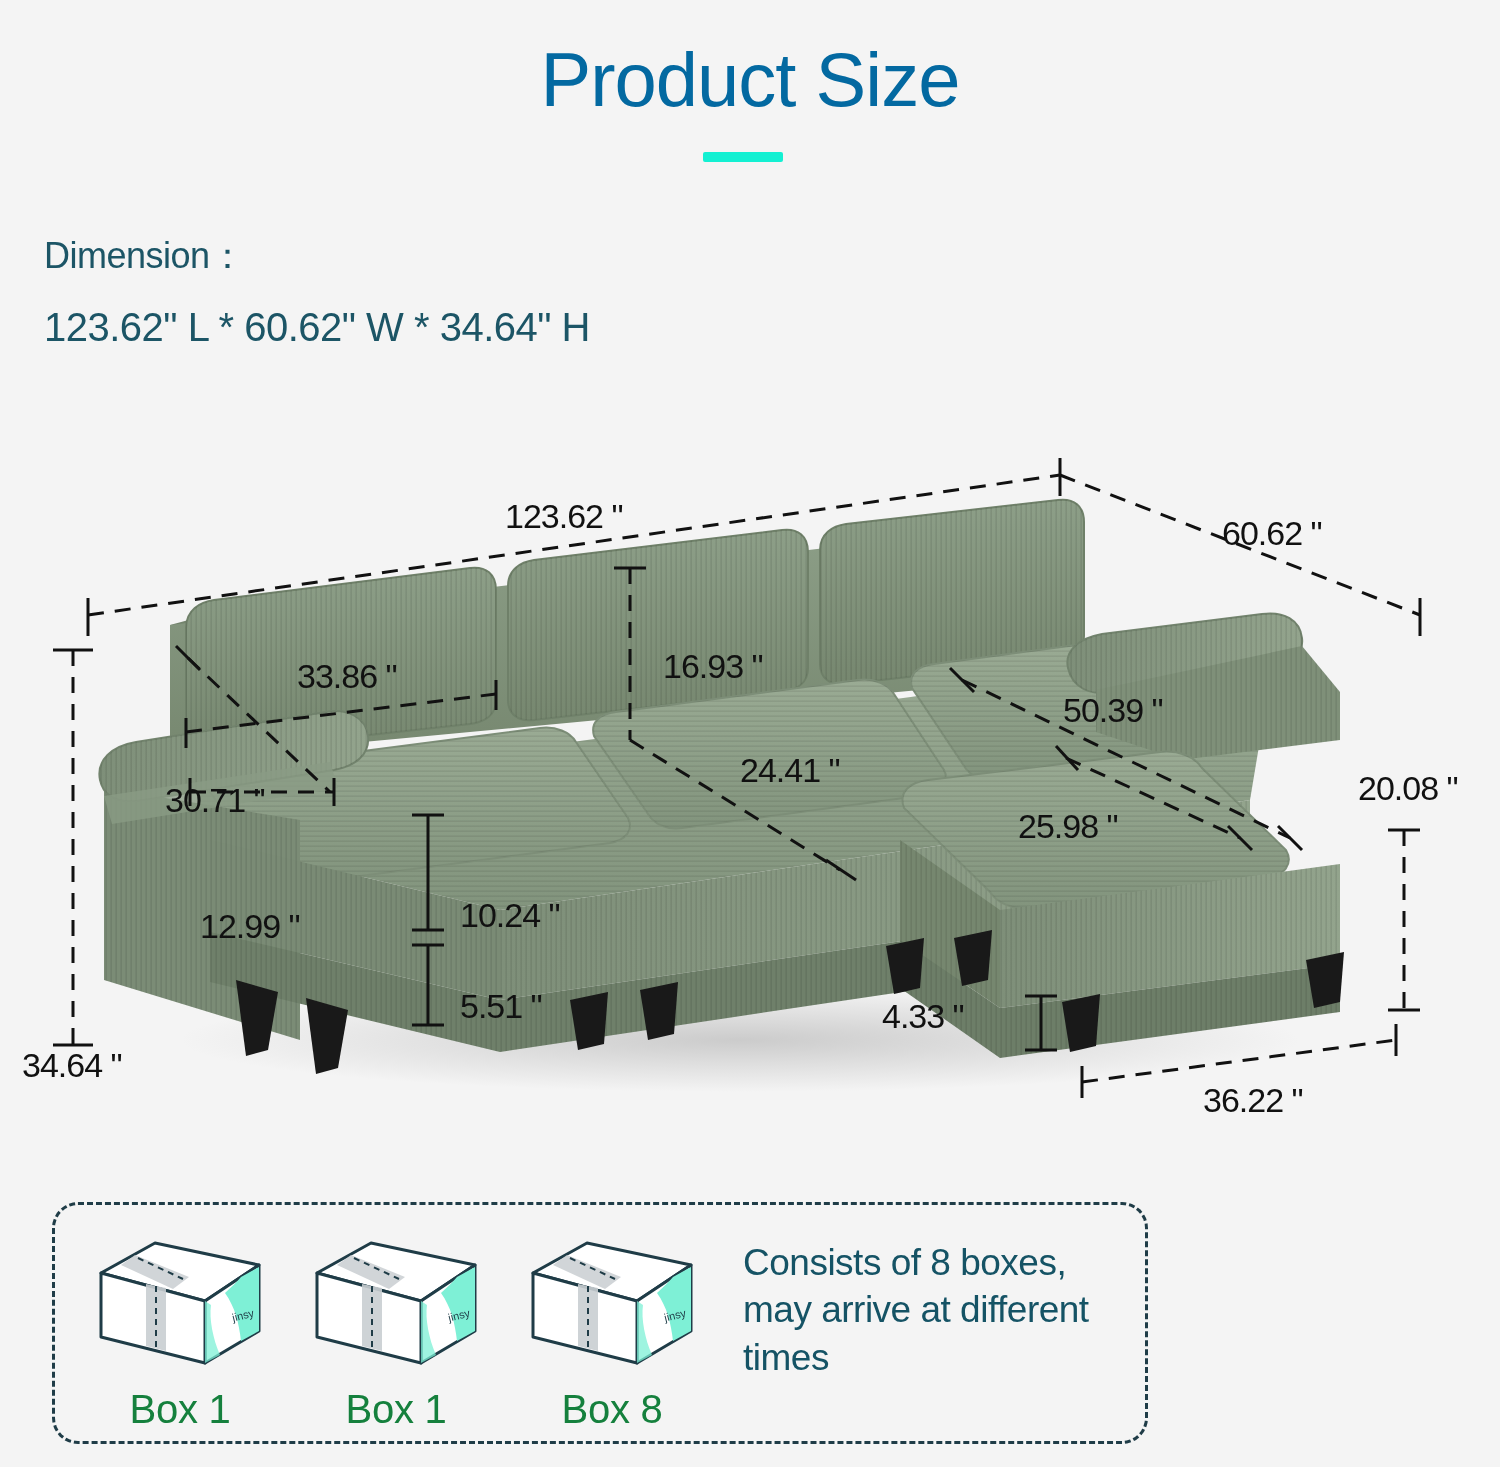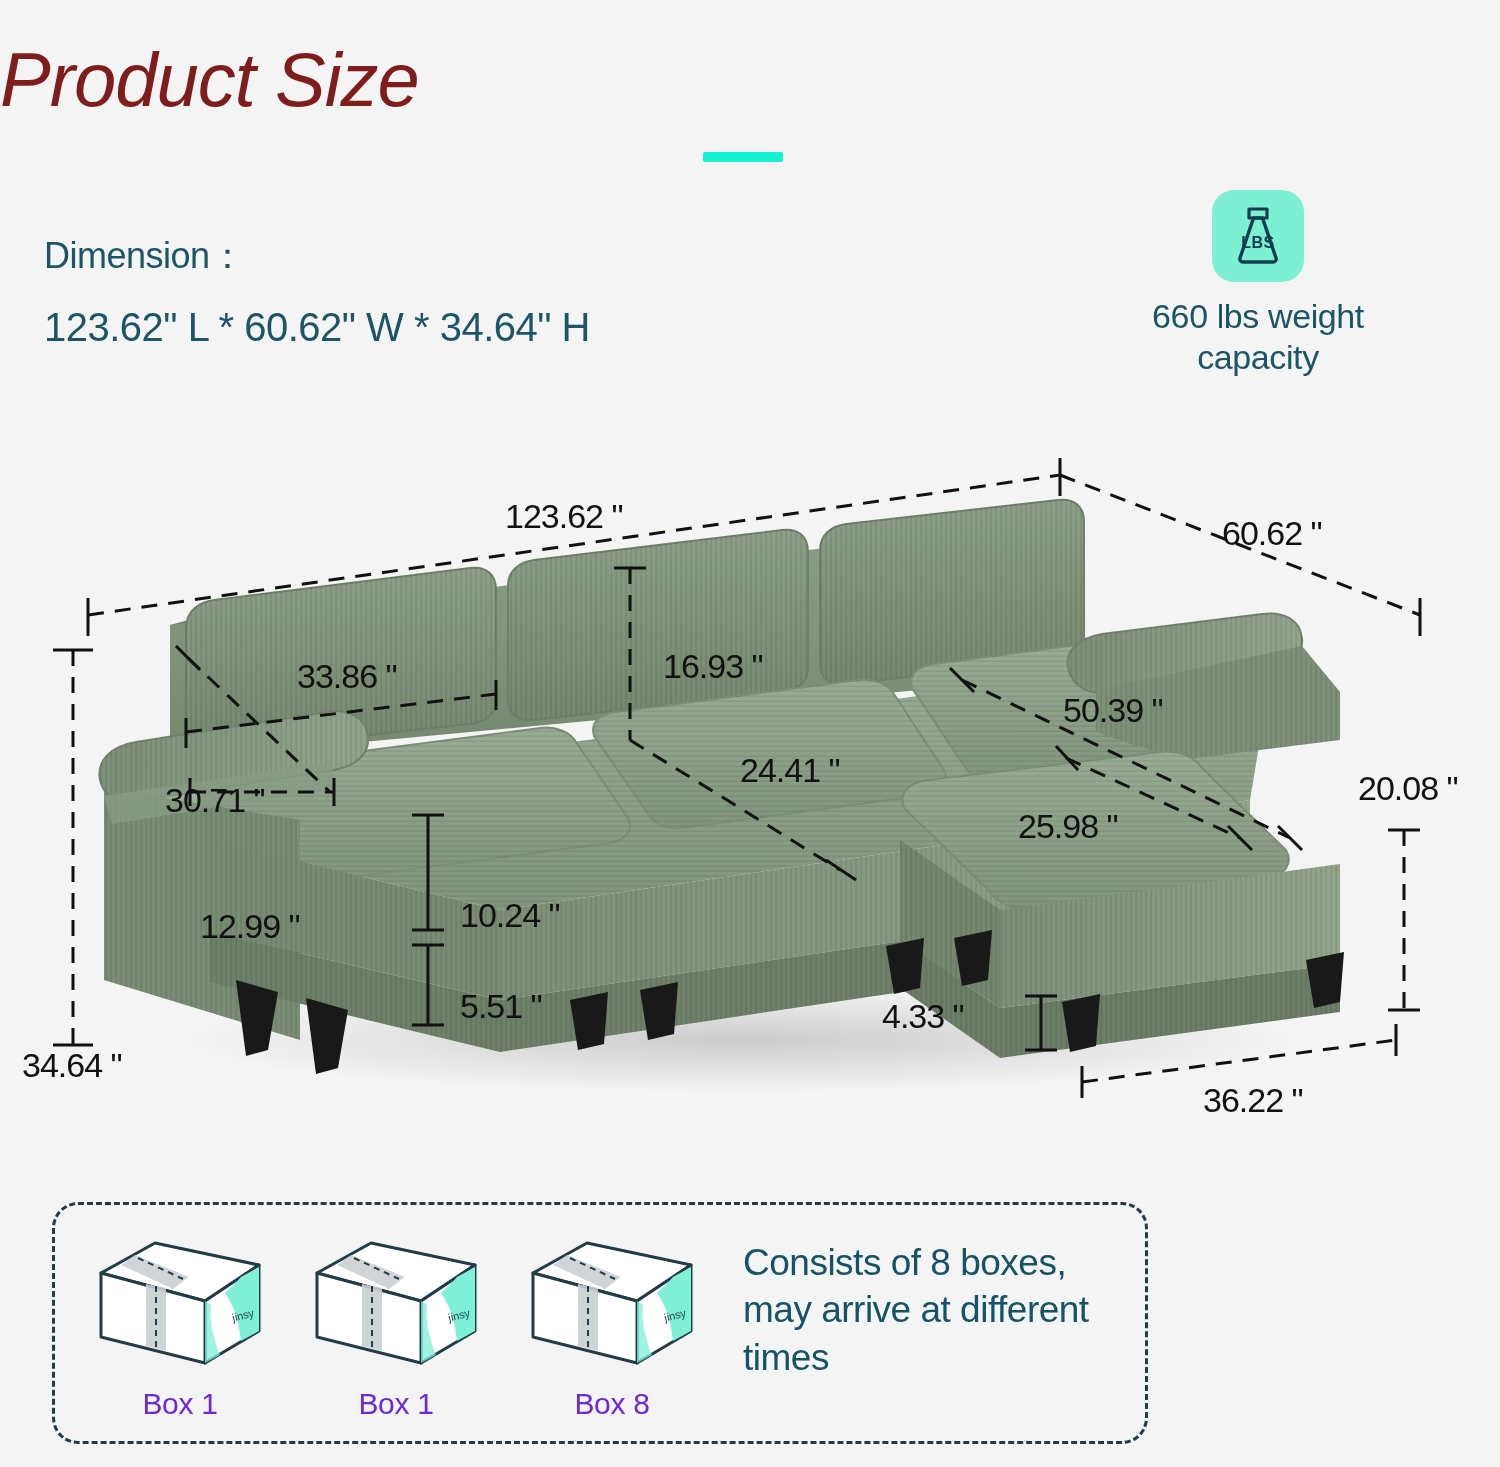--- a/index.html
+++ b/index.html
@@ -7,23 +7,23 @@
     width: 1500px; height: 1467px;
     background: #f4f4f4;
     font-family: "Liberation Sans", sans-serif;
     overflow: hidden;
   }
   .page { position: relative; width: 1500px; height: 1467px; background: #f4f4f4; }
 
   
   .title {
     position: absolute; left: 0; top: 42px; width: 1500px;
-    text-align: left;
-    font-size: 76px; font-weight: 400; color: #7f1d1d;
-    letter-spacing: -1px; line-height: 1; font-style: italic;
+    text-align: center;
+    font-size: 76px; font-weight: 400; color: #0369a1;
+    letter-spacing: -1px; line-height: 1;
   }
   .accent-bar {
     position: absolute; left: 703px; top: 152px;
     width: 80px; height: 10px; border-radius: 2px;
   }
 
   
   .dim-label {
     position: absolute; left: 44px; top: 232px;
     font-size: 36px; color: #1c5566; font-weight: 400; letter-spacing: -.5px;
@@ -51,53 +51,40 @@
   
   .boxes-panel {
     position: absolute; left: 52px; top: 1202px;
     width: 1096px; height: 242px;
     border: 3px dashed #1f3c47; border-radius: 26px;
     background: #f4f4f4;
   }
   .boxes-row { position: absolute; left: 34px; top: 22px; display: flex; gap: 34px; }
   .box-item { width: 182px; text-align: center; }
   .box-caption {
-    margin-top: 6px; font-size: 30px; color: #6d28d9; letter-spacing: -.3px;
+    margin-top: 6px; font-size: 40px; color: #15803d; letter-spacing: -.3px;
   }
   .boxes-text {
     position: absolute; left: 688px; top: 34px; width: 390px;
     font-size: 37px; line-height: 1.28; color: #155365; letter-spacing: -.5px;
   }
 
   .dim-text { font-family: "Liberation Sans", sans-serif; font-size: 34px; fill: #111; letter-spacing: -1px; }
 </style>
 </head>
 <body>
 
 <div class="page">
 
   <div class="title">Product Size</div>
   <div class="accent-bar" style="background: rgb(19, 240, 210);"></div>
 
   <div class="dim-label" style="color: rgb(28, 85, 102);">Dimension：</div>
   <div class="dim-value" style="color: rgb(28, 85, 102);">123.62" L * 60.62" W * 34.64" H</div>
 
-  <div class="badge-wrap">
-    <div class="badge-icon" id="badgeIcon" style="background: rgb(125, 240, 212);">
-      <svg width="62" height="60" viewBox="0 0 62 60" fill="none">
-        <path d="M22 3 h18 v9 h-18 z" stroke="#10404f" stroke-width="3.2" stroke-linejoin="round" fill="none"></path>
-        <path d="M26.5 12 L13 52 a3 3 0 0 0 3 4 h30 a3 3 0 0 0 3 -4 L35.5 12 z" stroke="#10404f" stroke-width="3.4" stroke-linejoin="round" fill="none"></path>
-        <text x="31" y="42" text-anchor="middle" font-family="Liberation Sans, sans-serif" font-size="16" font-weight="bold" fill="#10404f" letter-spacing="0.5">LBS</text>
-      </svg>
-    </div>
-    <div class="badge-text">
-      <span>660 lbs weight</span><br>
-      <span>capacity</span>
-    </div>
-  </div>
 
   <div class="figure">
     <svg width="1500" height="720" viewBox="0 0 1500 720">
       <defs>
         <linearGradient id="fabTop" x1="0" y1="0" x2="0" y2="1">
           <stop offset="0" stop-color="#9aab94"></stop>
             <stop offset="1" stop-color="#82947d"></stop>
         </linearGradient>
         <linearGradient id="fabSide" x1="0" y1="0" x2="1" y2="0">
           <stop offset="0" stop-color="#7e8f79"></stop>

